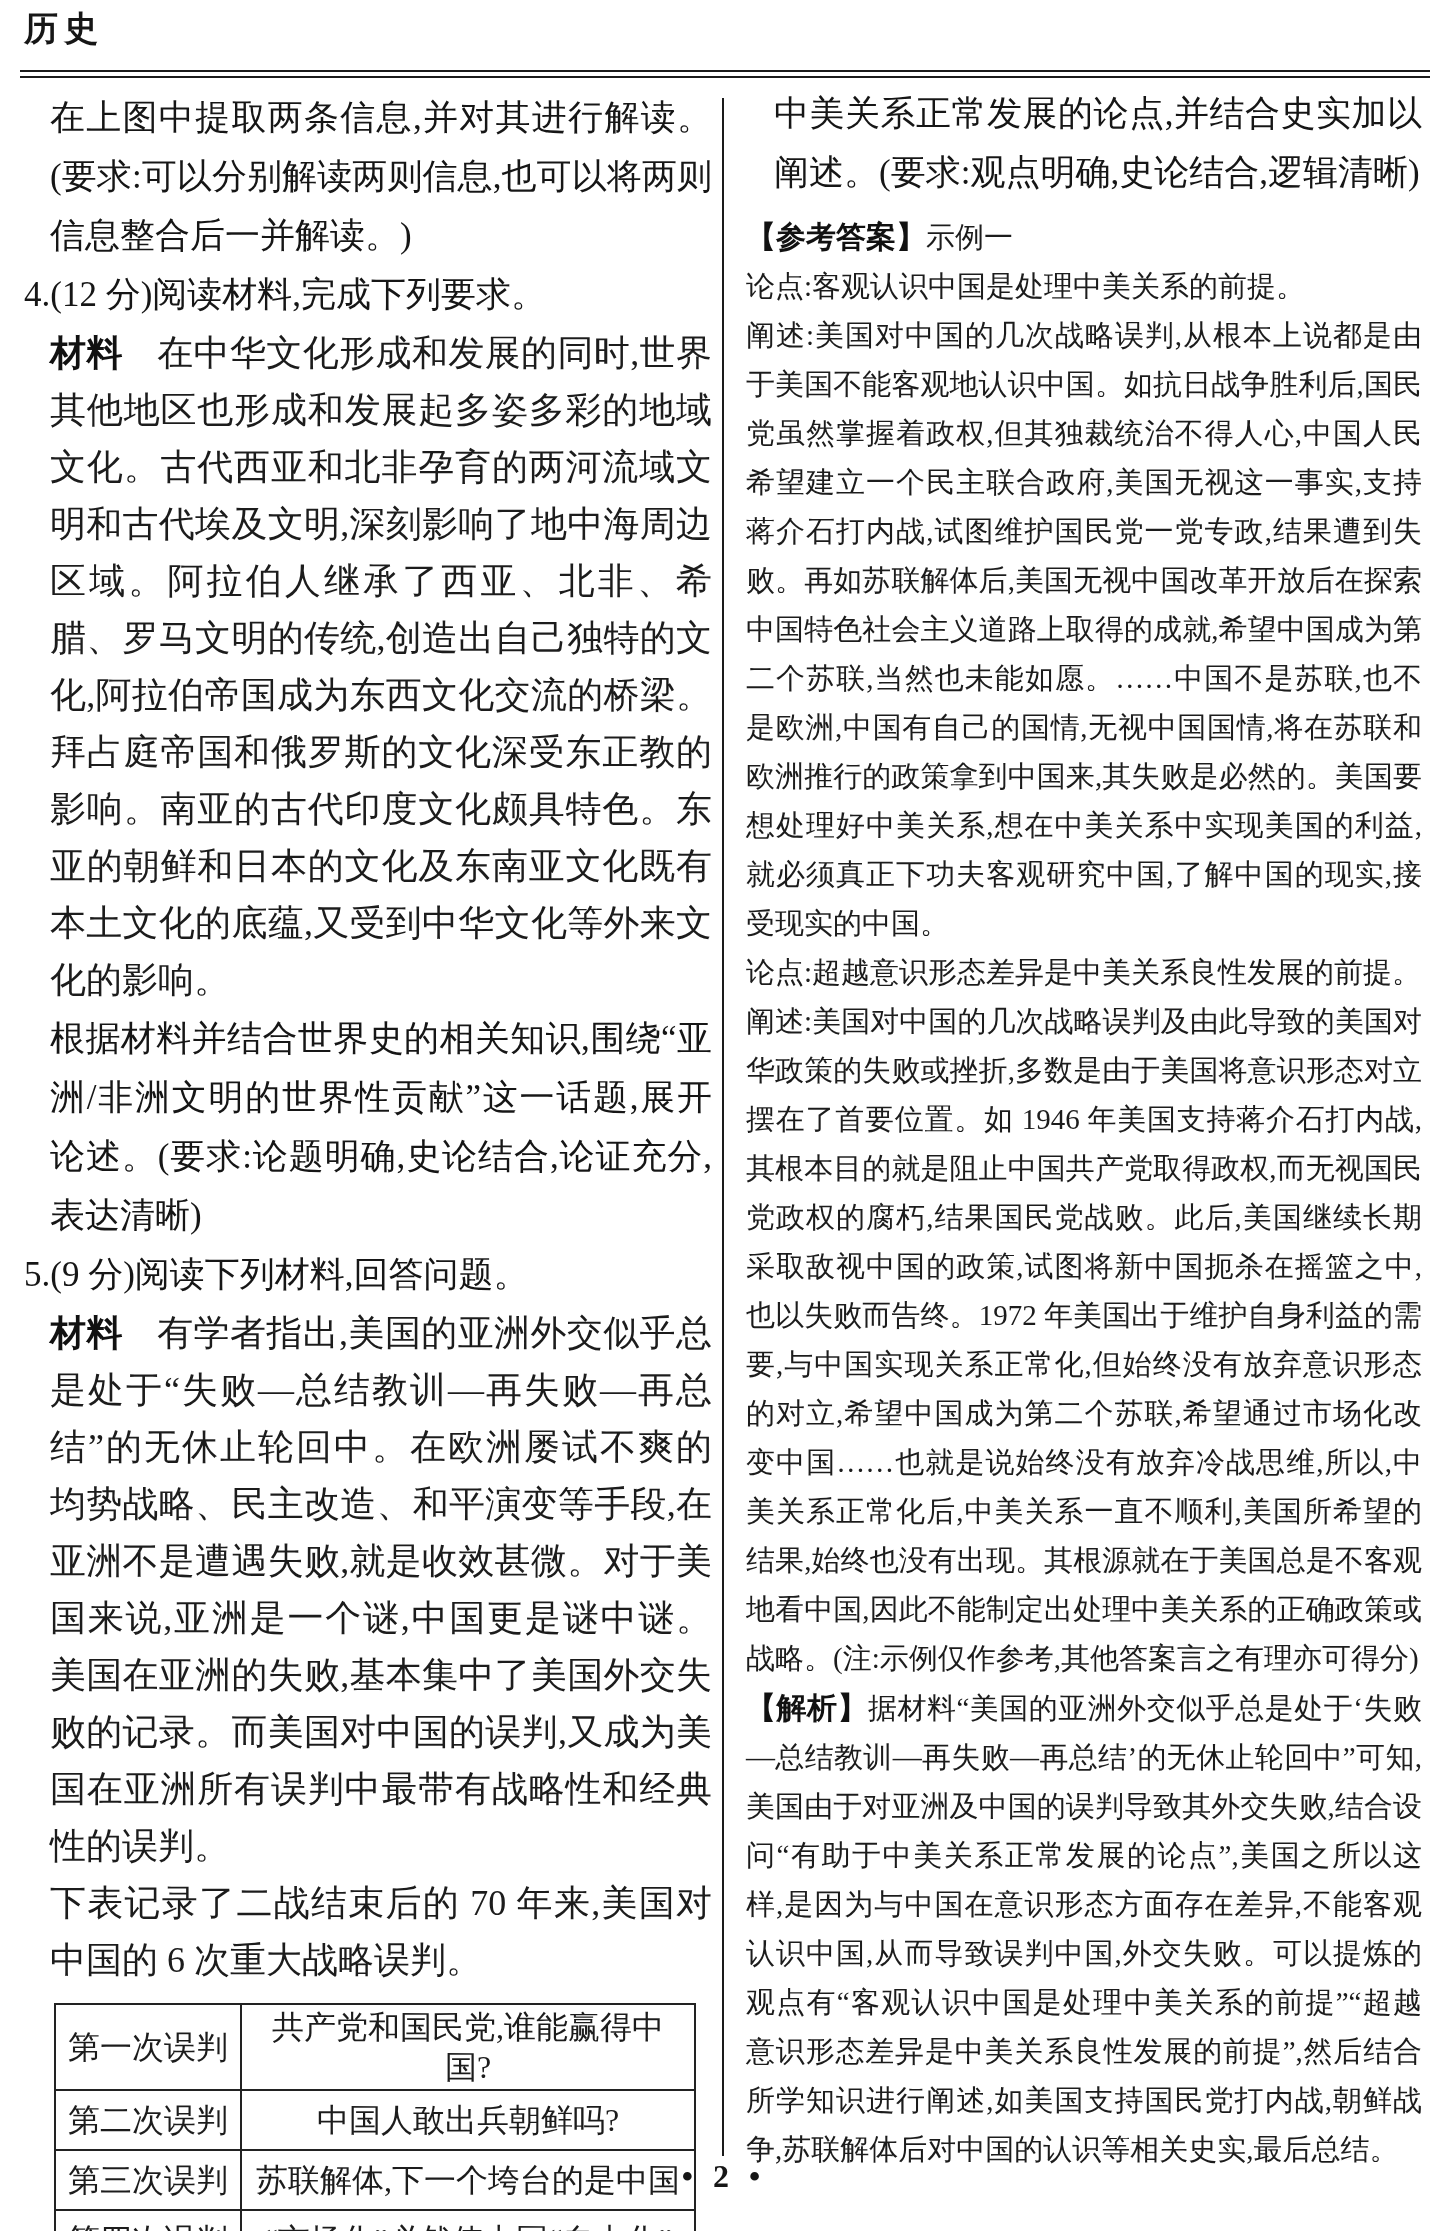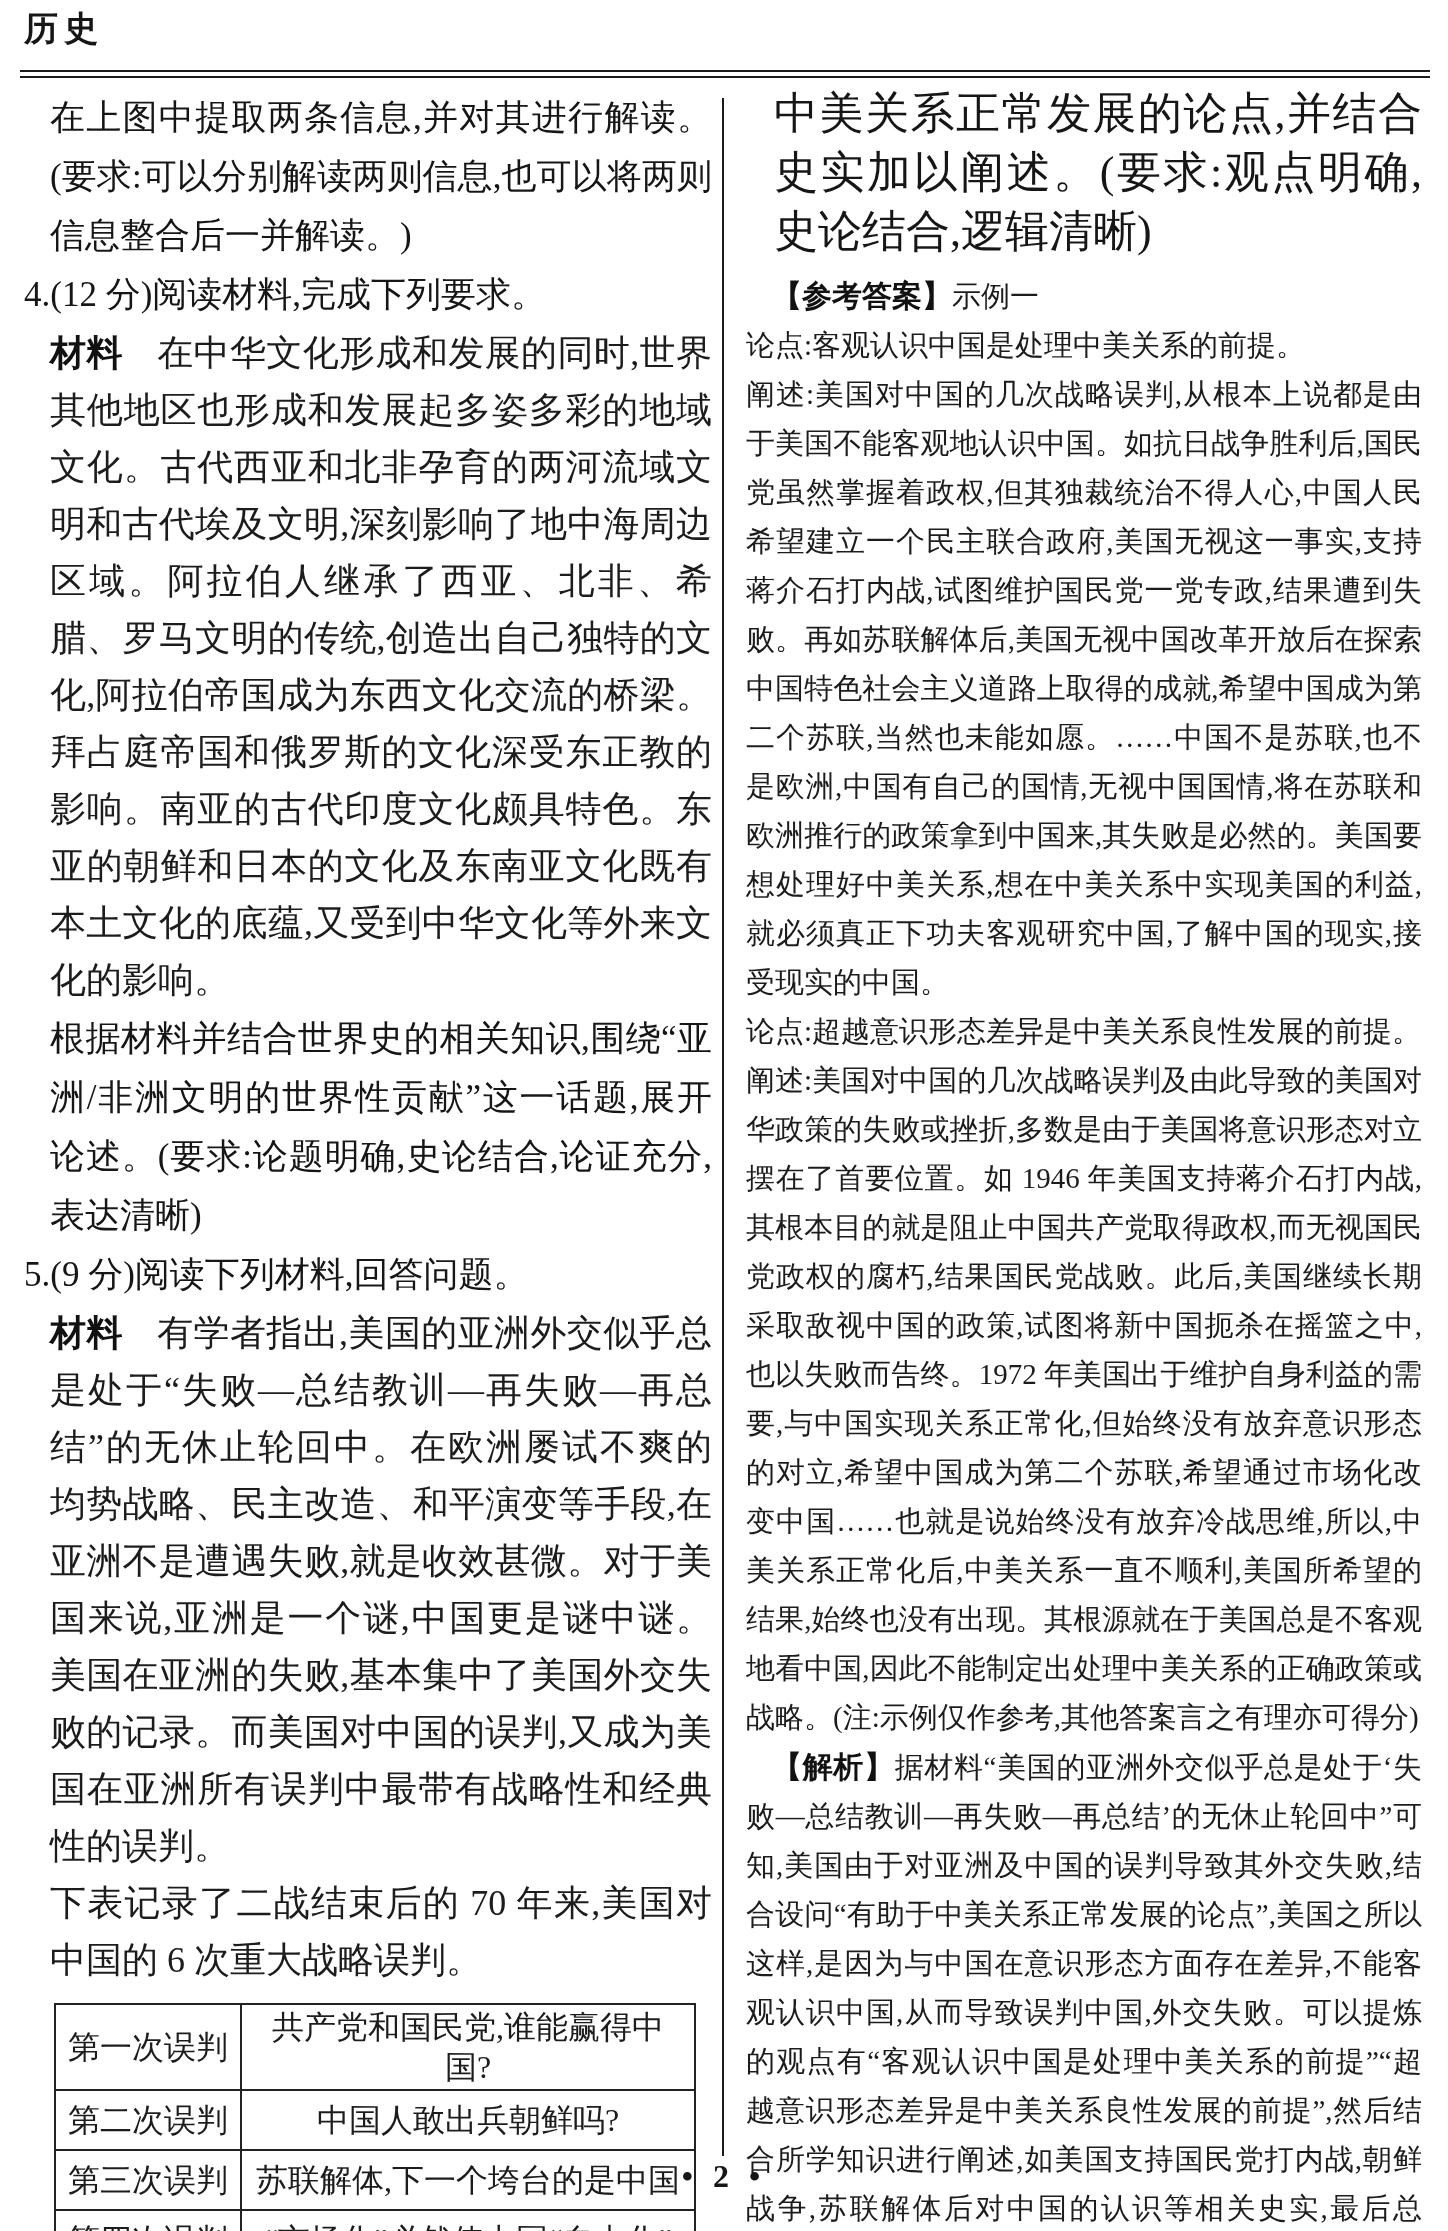--- a/index.html
+++ b/index.html
@@ -51,24 +51,24 @@
   }
   .misjudge-table td {
     border:2px solid #222;
     font-size:32px; line-height:40px;
     height:54px; text-align:center;
     padding:2px 8px;
     font-weight:400; color:#1c1c1c;
   }
   .misjudge-table td.c1 { width:168px;font-family:Liberation Serif, serif; }
 
-  .col-right .stem-tail { padding-left:28px; font-size:44px; line-height:59px; margin-bottom:8px; }
+  .col-right .stem-tail { padding-left:28px; font-size:35px; line-height:59px; margin-bottom:8px; }
   .ans { font-size:29px; line-height:49px; }
   .ans-head { margin-top:10px; }
-  .ans .hei { font-size:30px;margin-left:26px; }
+  .ans .hei { font-size:30px; }
 
   .footer {
     position:absolute; left:0; right:0; top:2158px;
     text-align:center; font-size:32px; font-weight:700; letter-spacing:6px;
   }
 </style>
 </head>
 <body>
 
 <div class="page">

